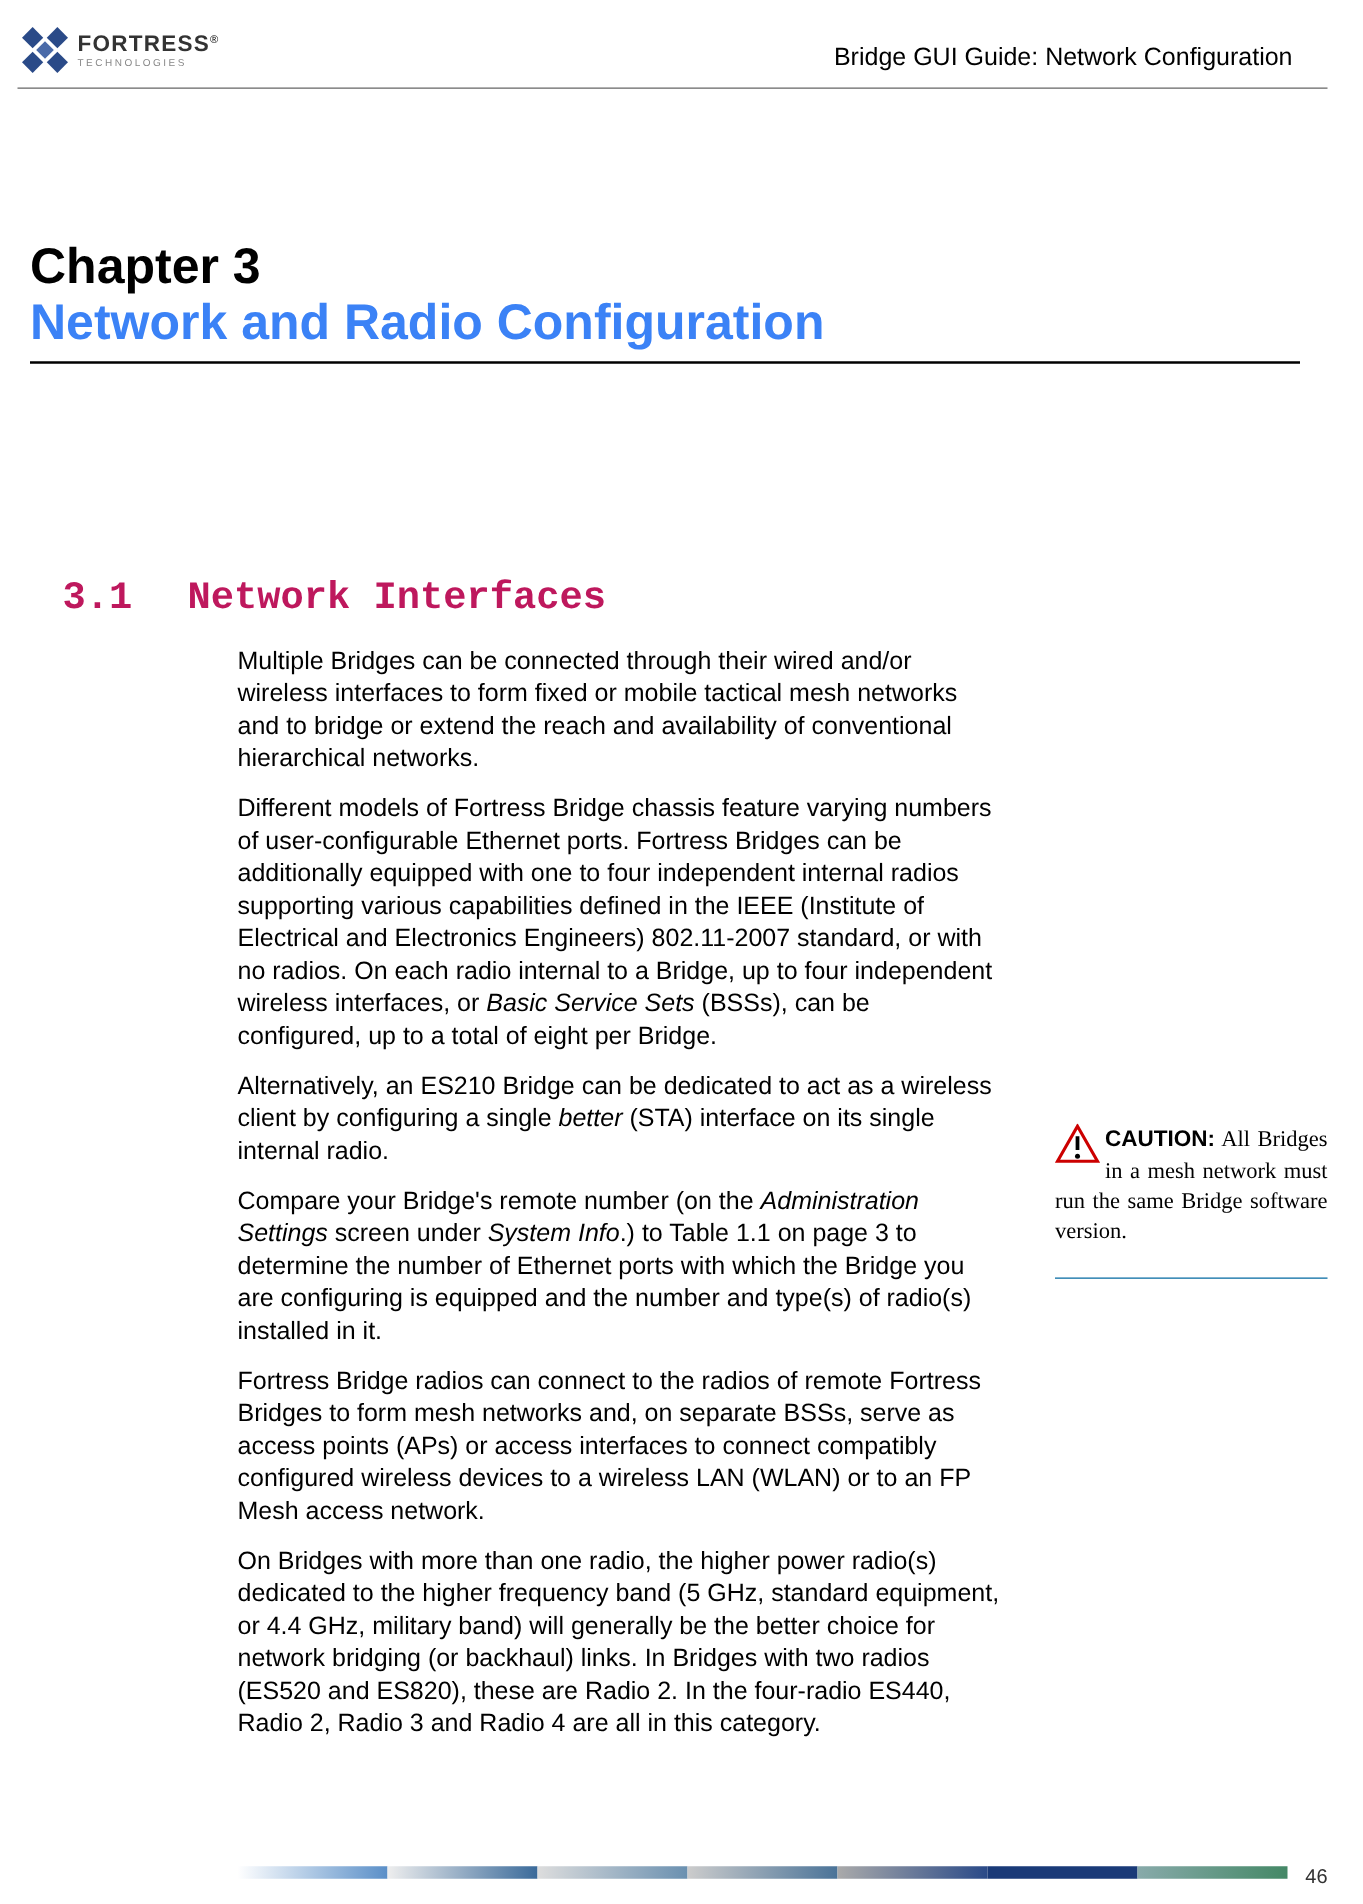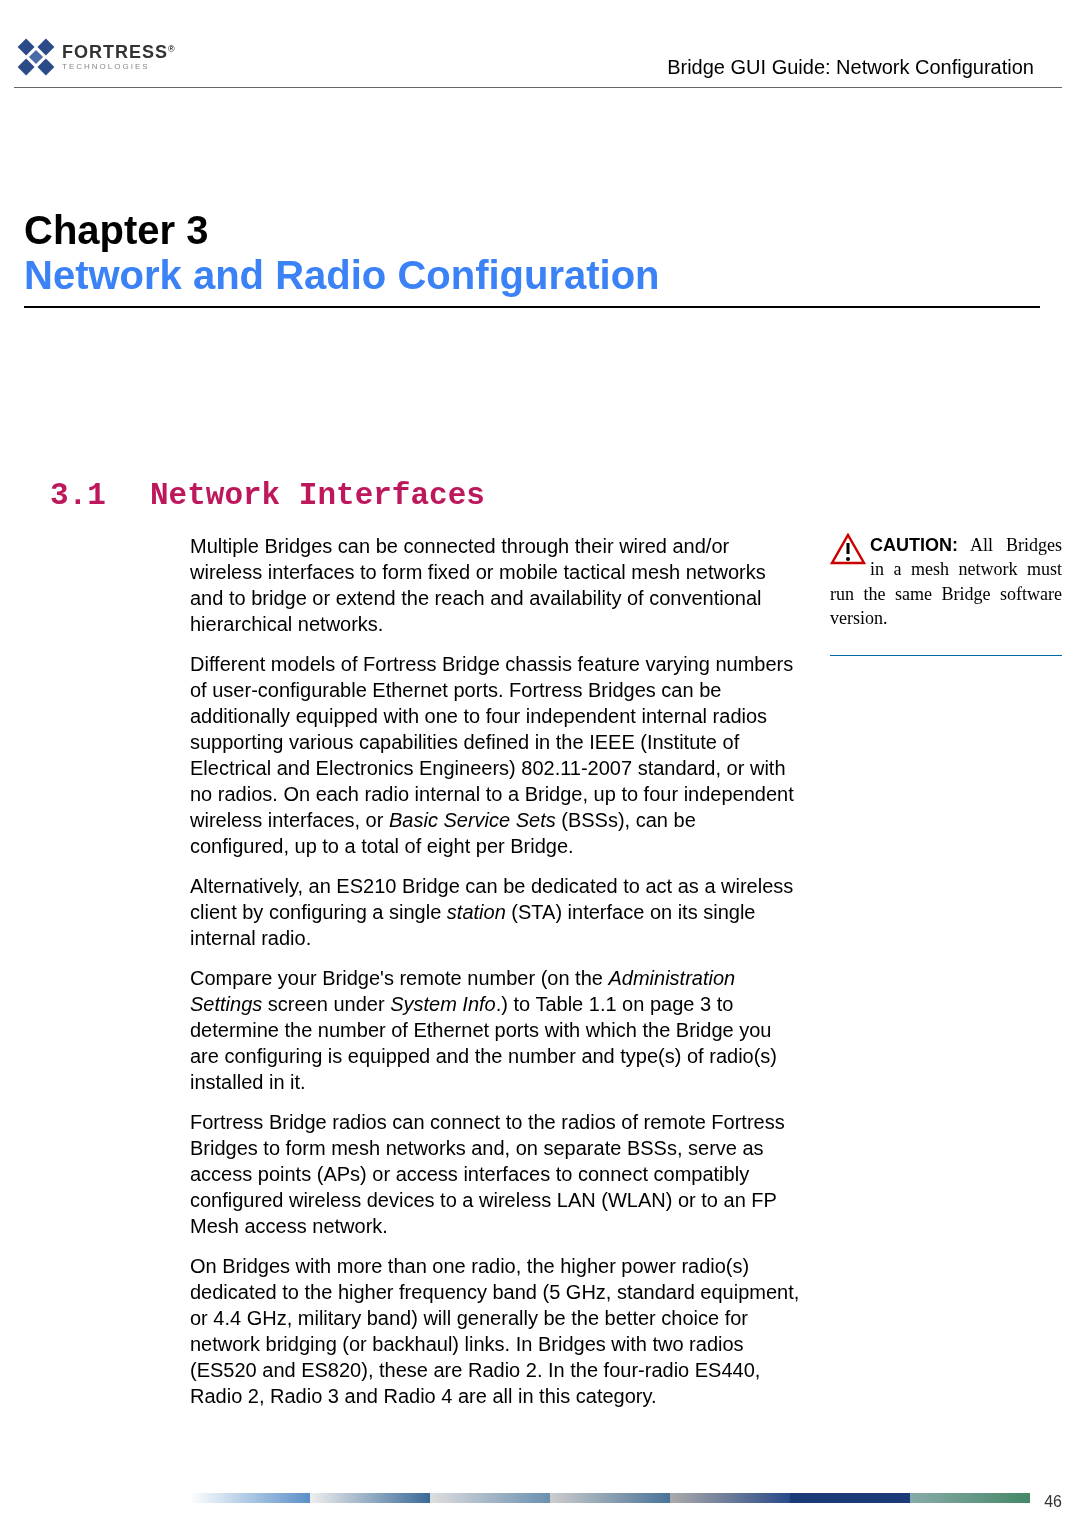--- a/index.html
+++ b/index.html
@@ -11,24 +11,24 @@
       font-family: Arial, Helvetica, sans-serif;
       background: #fff;
       width: 1090px;
       height: 1523px;
       position: relative;
       color: #000;
     }
     .header {
       display: flex;
       justify-content: space-between;
-      align-items: flex-end;
+      align-items: center;
       padding: 18px 28px 8px 14px;
       border-bottom: 1px solid #666;
-      margin: 17px 28px 0 14px;
+      margin: 0 28px 0 14px;
     }
     .logo-container {
       display: flex;
       align-items: center;
       position: relative;
       left: -14px;
     }
     .logo-icon {
       width: 44px;
       height: 44px;
@@ -80,21 +80,22 @@
       font-family: Liberation Mono, monospace;
       color: #be185d;
     }
     .section-num {
       display: inline-block;
       width: 100px;
     }
     .content-area {
       display: flex;
       margin: 0 28px 0 190px;
-      gap: 30px;
+      gap: 44px;
+      align-items: center;
     }
     .main-col {
       flex: 0 0 610px;
       font-size: 20px;
       line-height: 1.3;
       color: #000;
     }
     .main-col p {
       margin-bottom: 14px;
     }
@@ -185,21 +186,21 @@
 </div>
 
 <div class="section-heading">
   <span class="section-num">3.1</span><span>Network Interfaces</span>
 </div>
 
 <div class="content-area">
   <div class="main-col">
     <p>Multiple Bridges can be connected through their wired and/or wireless interfaces to form fixed or mobile tactical mesh networks and to bridge or extend the reach and availability of conventional hierarchical networks.</p>
     <p><span>Different models of Fortress Bridge chassis feature varying numbers of user-configurable Ethernet ports. Fortress Bridges can be additionally equipped with one to four independent internal radios supporting various capabilities defined in the IEEE (Institute of Electrical and Electronics Engineers) 802.11-2007 standard, or with no radios. On each radio internal to a Bridge, up to four independent wireless interfaces, or </span><span class="italic">Basic Service Sets</span><span> (BSSs), can be configured, up to a total of eight per Bridge.</span></p>
-    <p><span>Alternatively, an ES210 Bridge can be dedicated to act as a wireless client by configuring a single </span><span class="italic">station</span><span> (STA) interface on its single internal radio.</span></p>
+    <p><span>Alternatively, an ES210 Bridge can be dedicated to act as a wireless client by configuring a single </span><span class="italic">better</span><span> (STA) interface on its single internal radio.</span></p>
     <p><span>Compare your Bridge's remote number (on the </span><span class="italic">Administration Settings</span><span> screen under </span><span class="italic">System Info</span><span>.) to Table 1.1 on page 3 to determine the number of Ethernet ports with which the Bridge you are configuring is equipped and the number and type(s) of radio(s) installed in it.</span></p>
     <p>Fortress Bridge radios can connect to the radios of remote Fortress Bridges to form mesh networks and, on separate BSSs, serve as access points (APs) or access interfaces to connect compatibly configured wireless devices to a wireless LAN (WLAN) or to an FP Mesh access network.</p>
     <p>On Bridges with more than one radio, the higher power radio(s) dedicated to the higher frequency band (5 GHz, standard equipment, or 4.4 GHz, military band) will generally be the better choice for network bridging (or backhaul) links. In Bridges with two radios (ES520 and ES820), these are Radio 2. In the four-radio ES440, Radio 2, Radio 3 and Radio 4 are all in this category.</p>
   </div>
   <div class="side-col">
     <div class="caution-box">
       <span class="caution-icon">
         <svg viewBox="0 0 36 32" width="36" height="32">
           <path d="M18 2 L34 30 L2 30 Z" fill="none" stroke="#c00" stroke-width="2.5"></path>
           <line x1="18" y1="10" x2="18" y2="21" stroke="#000" stroke-width="3"></line>

